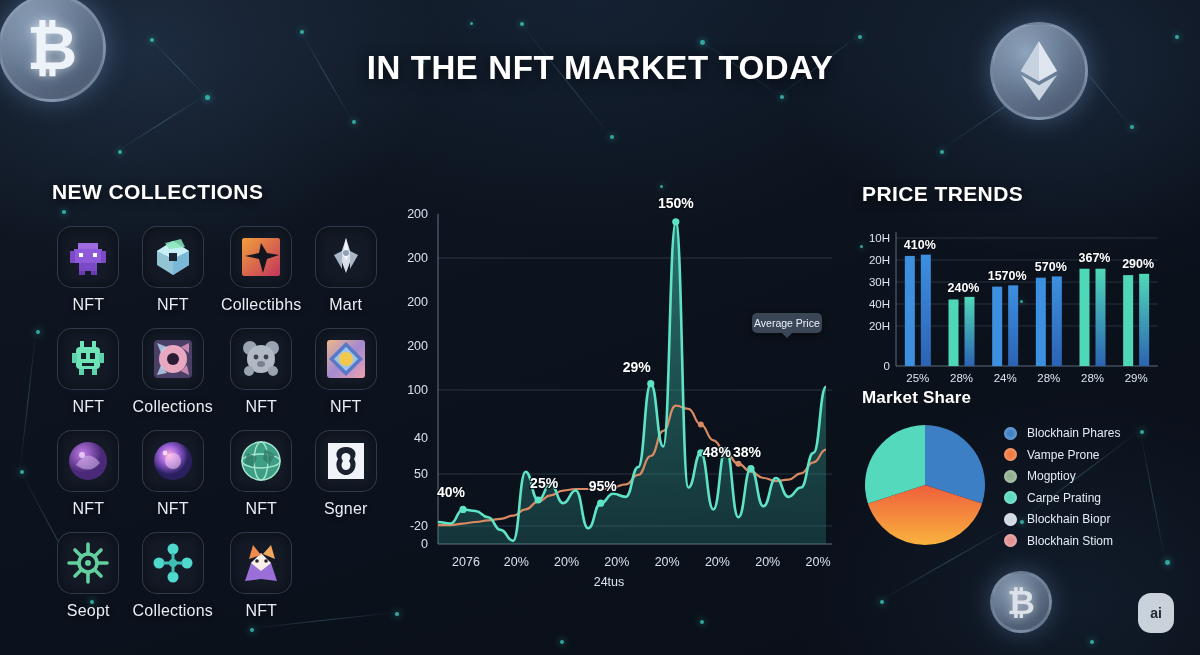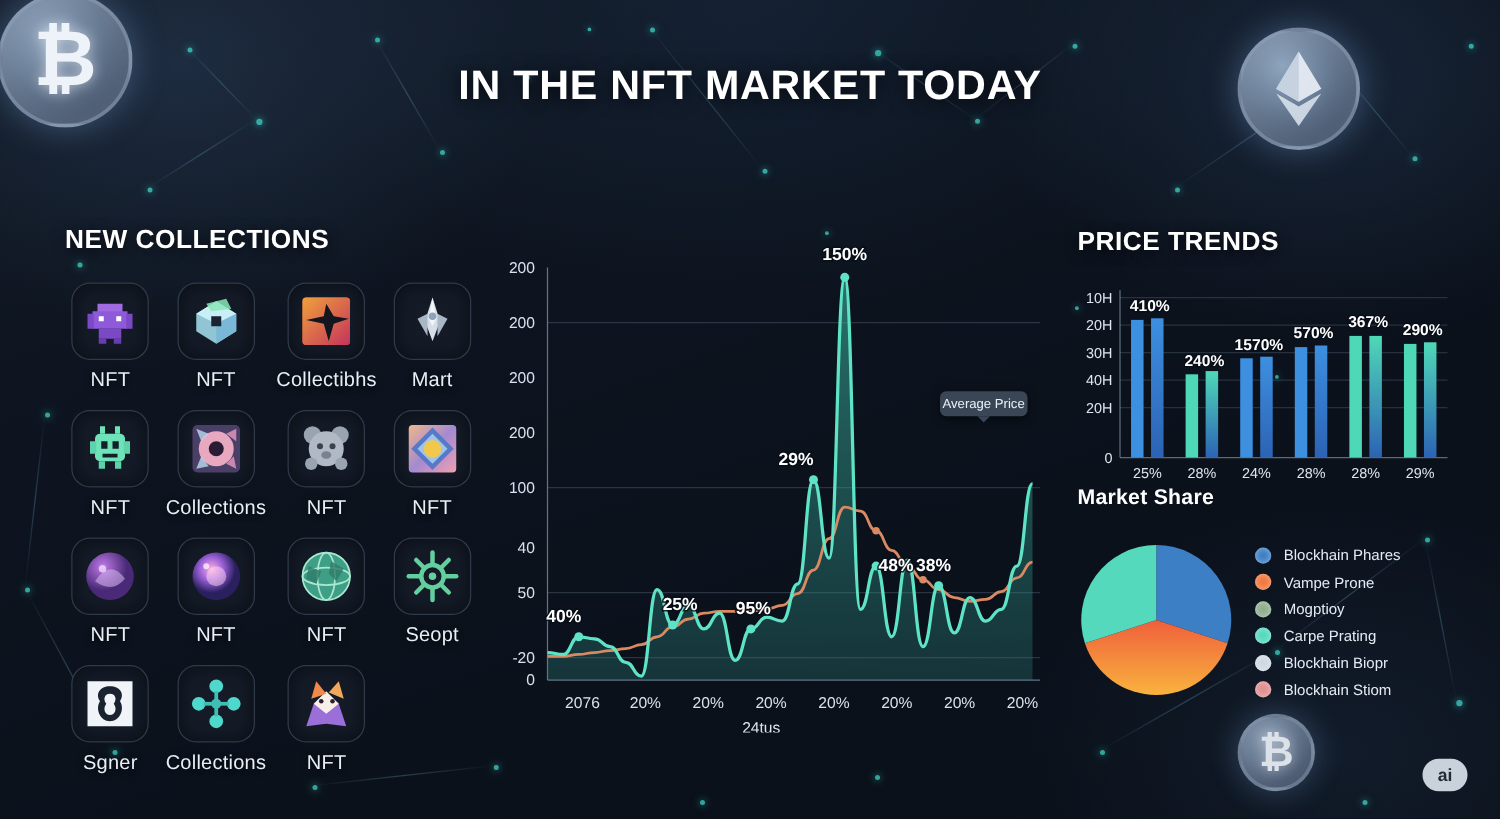--- a/index.html
+++ b/index.html
@@ -120,35 +120,35 @@
   .bar-val {
     fill: #ffffff; font-size: 12.5px; font-weight: 700; text-anchor: middle;
     font-family: "Liberation Sans", sans-serif;
     paint-order: stroke; stroke: rgba(8,14,22,.8); stroke-width: 2px;
   }
   .bar-tick { fill: #dde5f0; font-size: 11.5px; font-family: "Liberation Sans", sans-serif; }
 
   
   #marketshare-panel { position: absolute; left: 862px; top: 388px; width: 310px; z-index: 5; }
   #marketshare-head { color: #ffffff; font-size: 17px; font-weight: 600; letter-spacing: .2px; }
-  #ms-body { display: flex; align-items: flex-start; margin-top: 25px; }
+  #ms-body { display: flex; align-items: flex-start; margin-top: 14px; }
   #pie-wrap { width: 126px; height: 126px; flex: 0 0 126px; position: relative; }
   #pie-svg { width: 126px; height: 126px; display: block; }
   #pie-legend { margin-left: 16px; padding-top: 4px; }
   .lg-row { display: flex; align-items: center; margin-bottom: 7.5px; }
   .lg-dot {
     width: 13px; height: 13px; border-radius: 50%; flex: 0 0 13px;
     box-shadow: inset 0 0 5px rgba(255,255,255,.45);
   }
   .lg-txt { margin-left: 10px; color: #e4ebf4; font-size: 12px; white-space: nowrap; }
 
   
   #ai-badge {
     position: absolute; right: 26px; bottom: 22px;
-    width: 36px; height: 26px; border-radius: 13px;
+    width: 36px; height: 40px; border-radius: 13px;
     background: #c9d1da; color: #222a33;
     font-size: 14px; font-weight: 700;
     display: flex; align-items: center; justify-content: center;
     z-index: 8;
   }
 </style>
 </head>
 <body>
 
 <div id="stage">
@@ -385,45 +385,45 @@
               <circle cx="22" cy="22" r="19" fill="none" stroke="#a8e8d0" stroke-width="1.4"></circle>
               <path d="M8 14 L18 18 L14 28 L6 24Z" fill="#2e7a68" opacity=".8"></path>
               <path d="M26 10 L36 16 L30 26 L24 20Z" fill="#2e7a68" opacity=".8"></path>
             </svg>
           </div>
           <div class="tile-label">NFT</div>
         </div>
         <div class="tile">
           <div class="tile-art">
             <svg viewBox="0 0 44 44">
+              <rect x="4" y="4" width="36" height="36" fill="#f0f3f7"></rect>
+              <path d="M22 8 C14 8 10 14 14 20 C10 26 14 36 22 36 C30 36 34 26 30 20 C34 14 30 8 22 8 Z" fill="#1a2230"></path>
+              <path d="M22 14 C18 14 16 18 19 22 C16 26 18 31 22 31 C26 31 28 26 25 22 C28 18 26 14 22 14Z" fill="#f0f3f7"></path>
+            </svg>
+          </div>
+          <div class="tile-label">Sgner</div>
+        </div>
+        <div class="tile">
+          <div class="tile-art">
+            <svg viewBox="0 0 44 44">
               <g stroke="#63cf9f" stroke-width="3.6" stroke-linecap="round">
                 <line x1="22" y1="3" x2="22" y2="12"></line>
                 <line x1="22" y1="32" x2="22" y2="41"></line>
                 <line x1="3" y1="22" x2="12" y2="22"></line>
                 <line x1="32" y1="22" x2="41" y2="22"></line>
                 <line x1="9" y1="9" x2="15" y2="15"></line>
                 <line x1="29" y1="29" x2="35" y2="35"></line>
                 <line x1="35" y1="9" x2="29" y2="15"></line>
                 <line x1="15" y1="29" x2="9" y2="35"></line>
               </g>
               <circle cx="22" cy="22" r="9" fill="none" stroke="#63cf9f" stroke-width="3.6"></circle>
               <circle cx="22" cy="22" r="3" fill="#63cf9f"></circle>
             </svg>
           </div>
           <div class="tile-label">Seopt</div>
-        </div>
-        <div class="tile">
-          <div class="tile-art">
-            <svg viewBox="0 0 44 44">
-              <rect x="4" y="4" width="36" height="36" fill="#f0f3f7"></rect>
-              <path d="M22 8 C14 8 10 14 14 20 C10 26 14 36 22 36 C30 36 34 26 30 20 C34 14 30 8 22 8 Z" fill="#1a2230"></path>
-              <path d="M22 14 C18 14 16 18 19 22 C16 26 18 31 22 31 C26 31 28 26 25 22 C28 18 26 14 22 14Z" fill="#f0f3f7"></path>
-            </svg>
-          </div>
-          <div class="tile-label">Sgner</div>
         </div>
         <div class="tile">
           <div class="tile-art">
             <svg viewBox="0 0 44 44">
               <circle cx="22" cy="8" r="5.5" fill="#4fd8cc"></circle>
               <circle cx="22" cy="36" r="5.5" fill="#4fd8cc"></circle>
               <circle cx="8" cy="22" r="5.5" fill="#4fd8cc"></circle>
               <circle cx="36" cy="22" r="5.5" fill="#4fd8cc"></circle>
               <circle cx="22" cy="22" r="4" fill="#3fbfb4"></circle>
               <rect x="20.5" y="12" width="3" height="7" fill="#3fbfb4"></rect>

